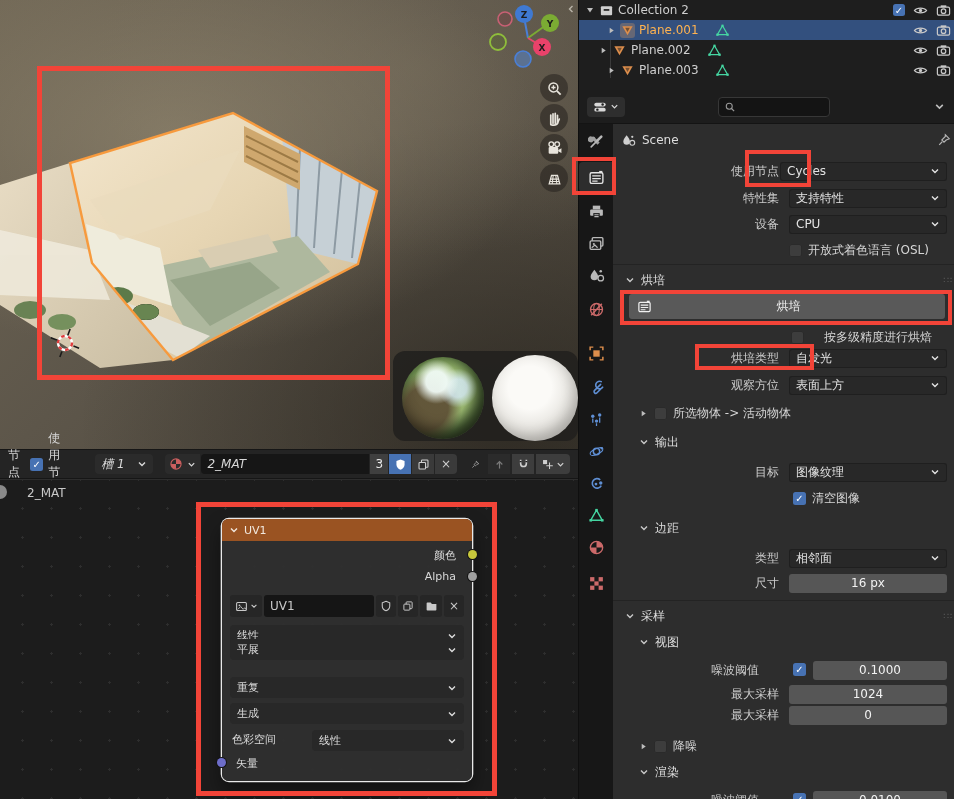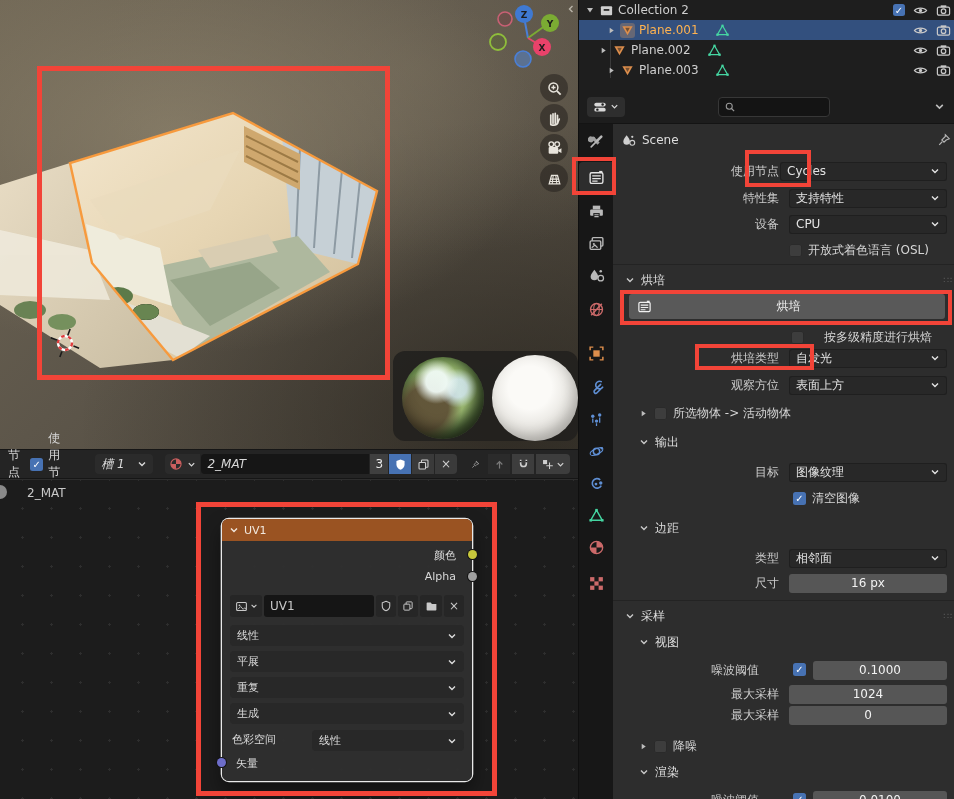--- a/index.html
+++ b/index.html
@@ -496,21 +496,21 @@
           </div>
         <div style="width:20px">×</div>
       </div>
 
       <div class="nsel" style="top:106px">
         <span>线性</span>
           <svg class="ic" width="10" height="10">
             <use href="#i-chev"></use>
           </svg>
       </div>
-      <div class="nsel" style="top:132px">
+      <div class="nsel" style="top:120px">
         <span>平展</span>
           <svg class="ic" width="10" height="10">
             <use href="#i-chev"></use>
           </svg>
       </div>
       <div class="nsel" style="top:158px">
         <span>重复</span>
           <svg class="ic" width="10" height="10">
             <use href="#i-chev"></use>
           </svg>

